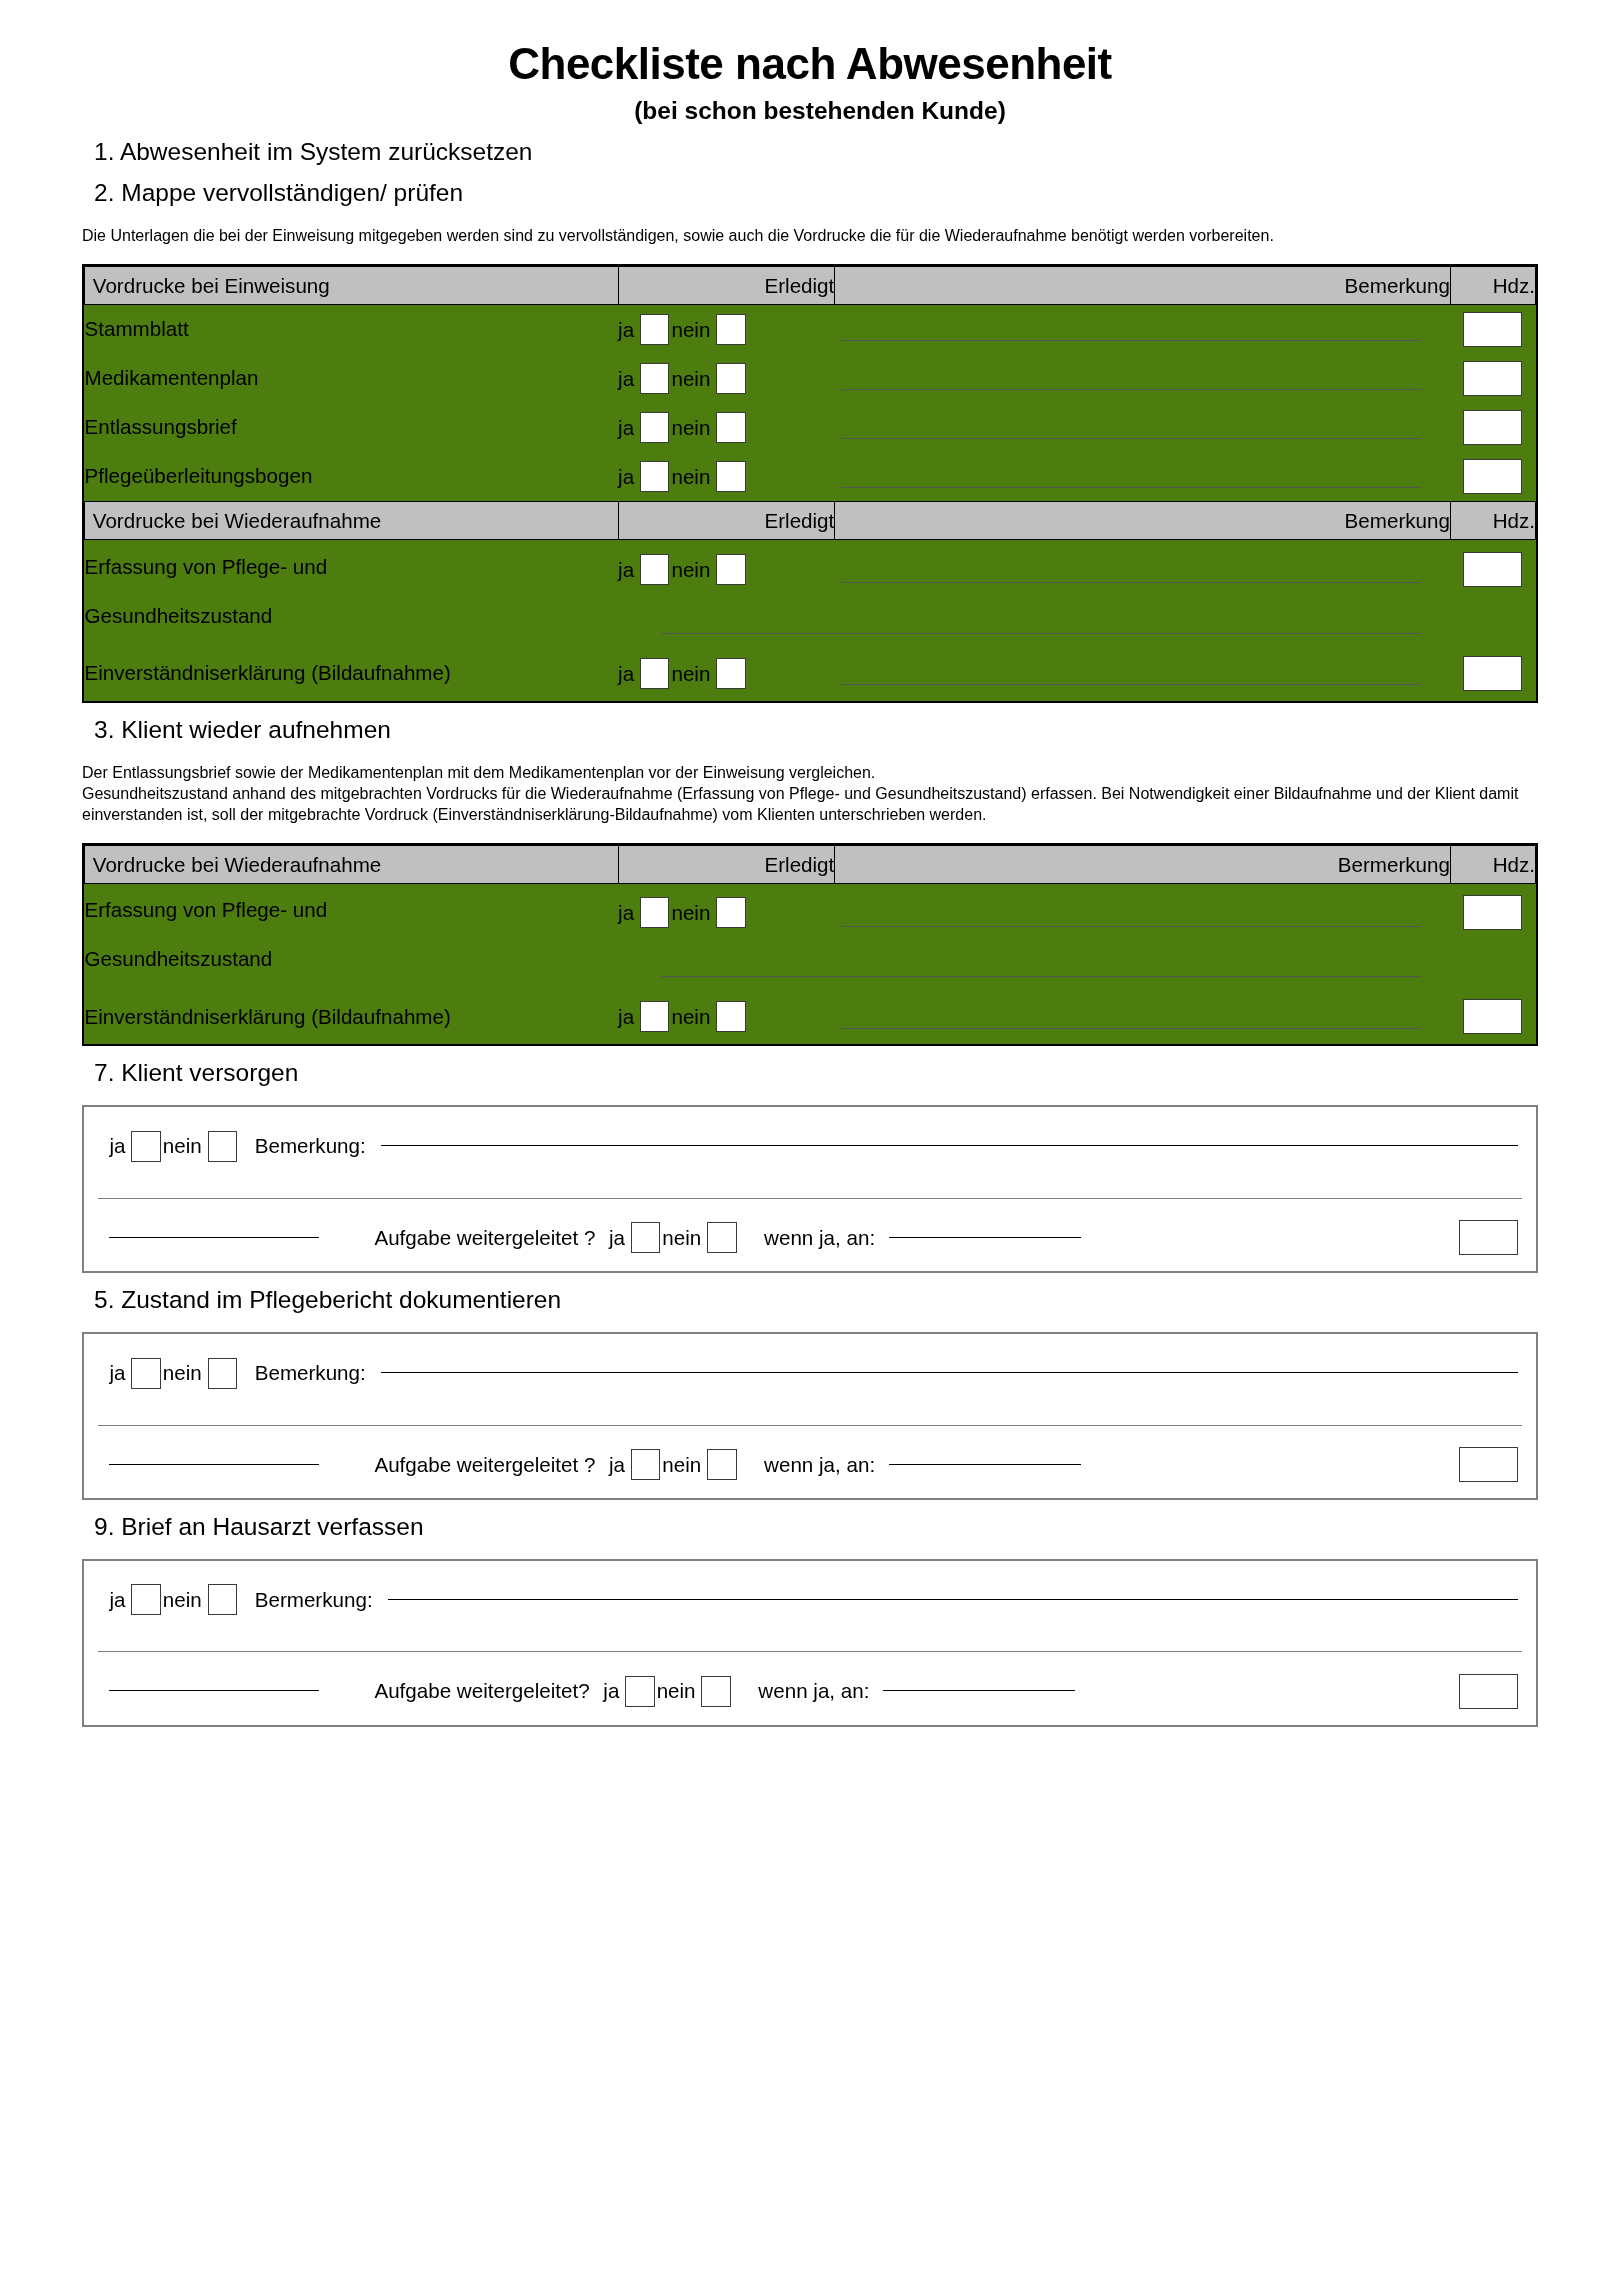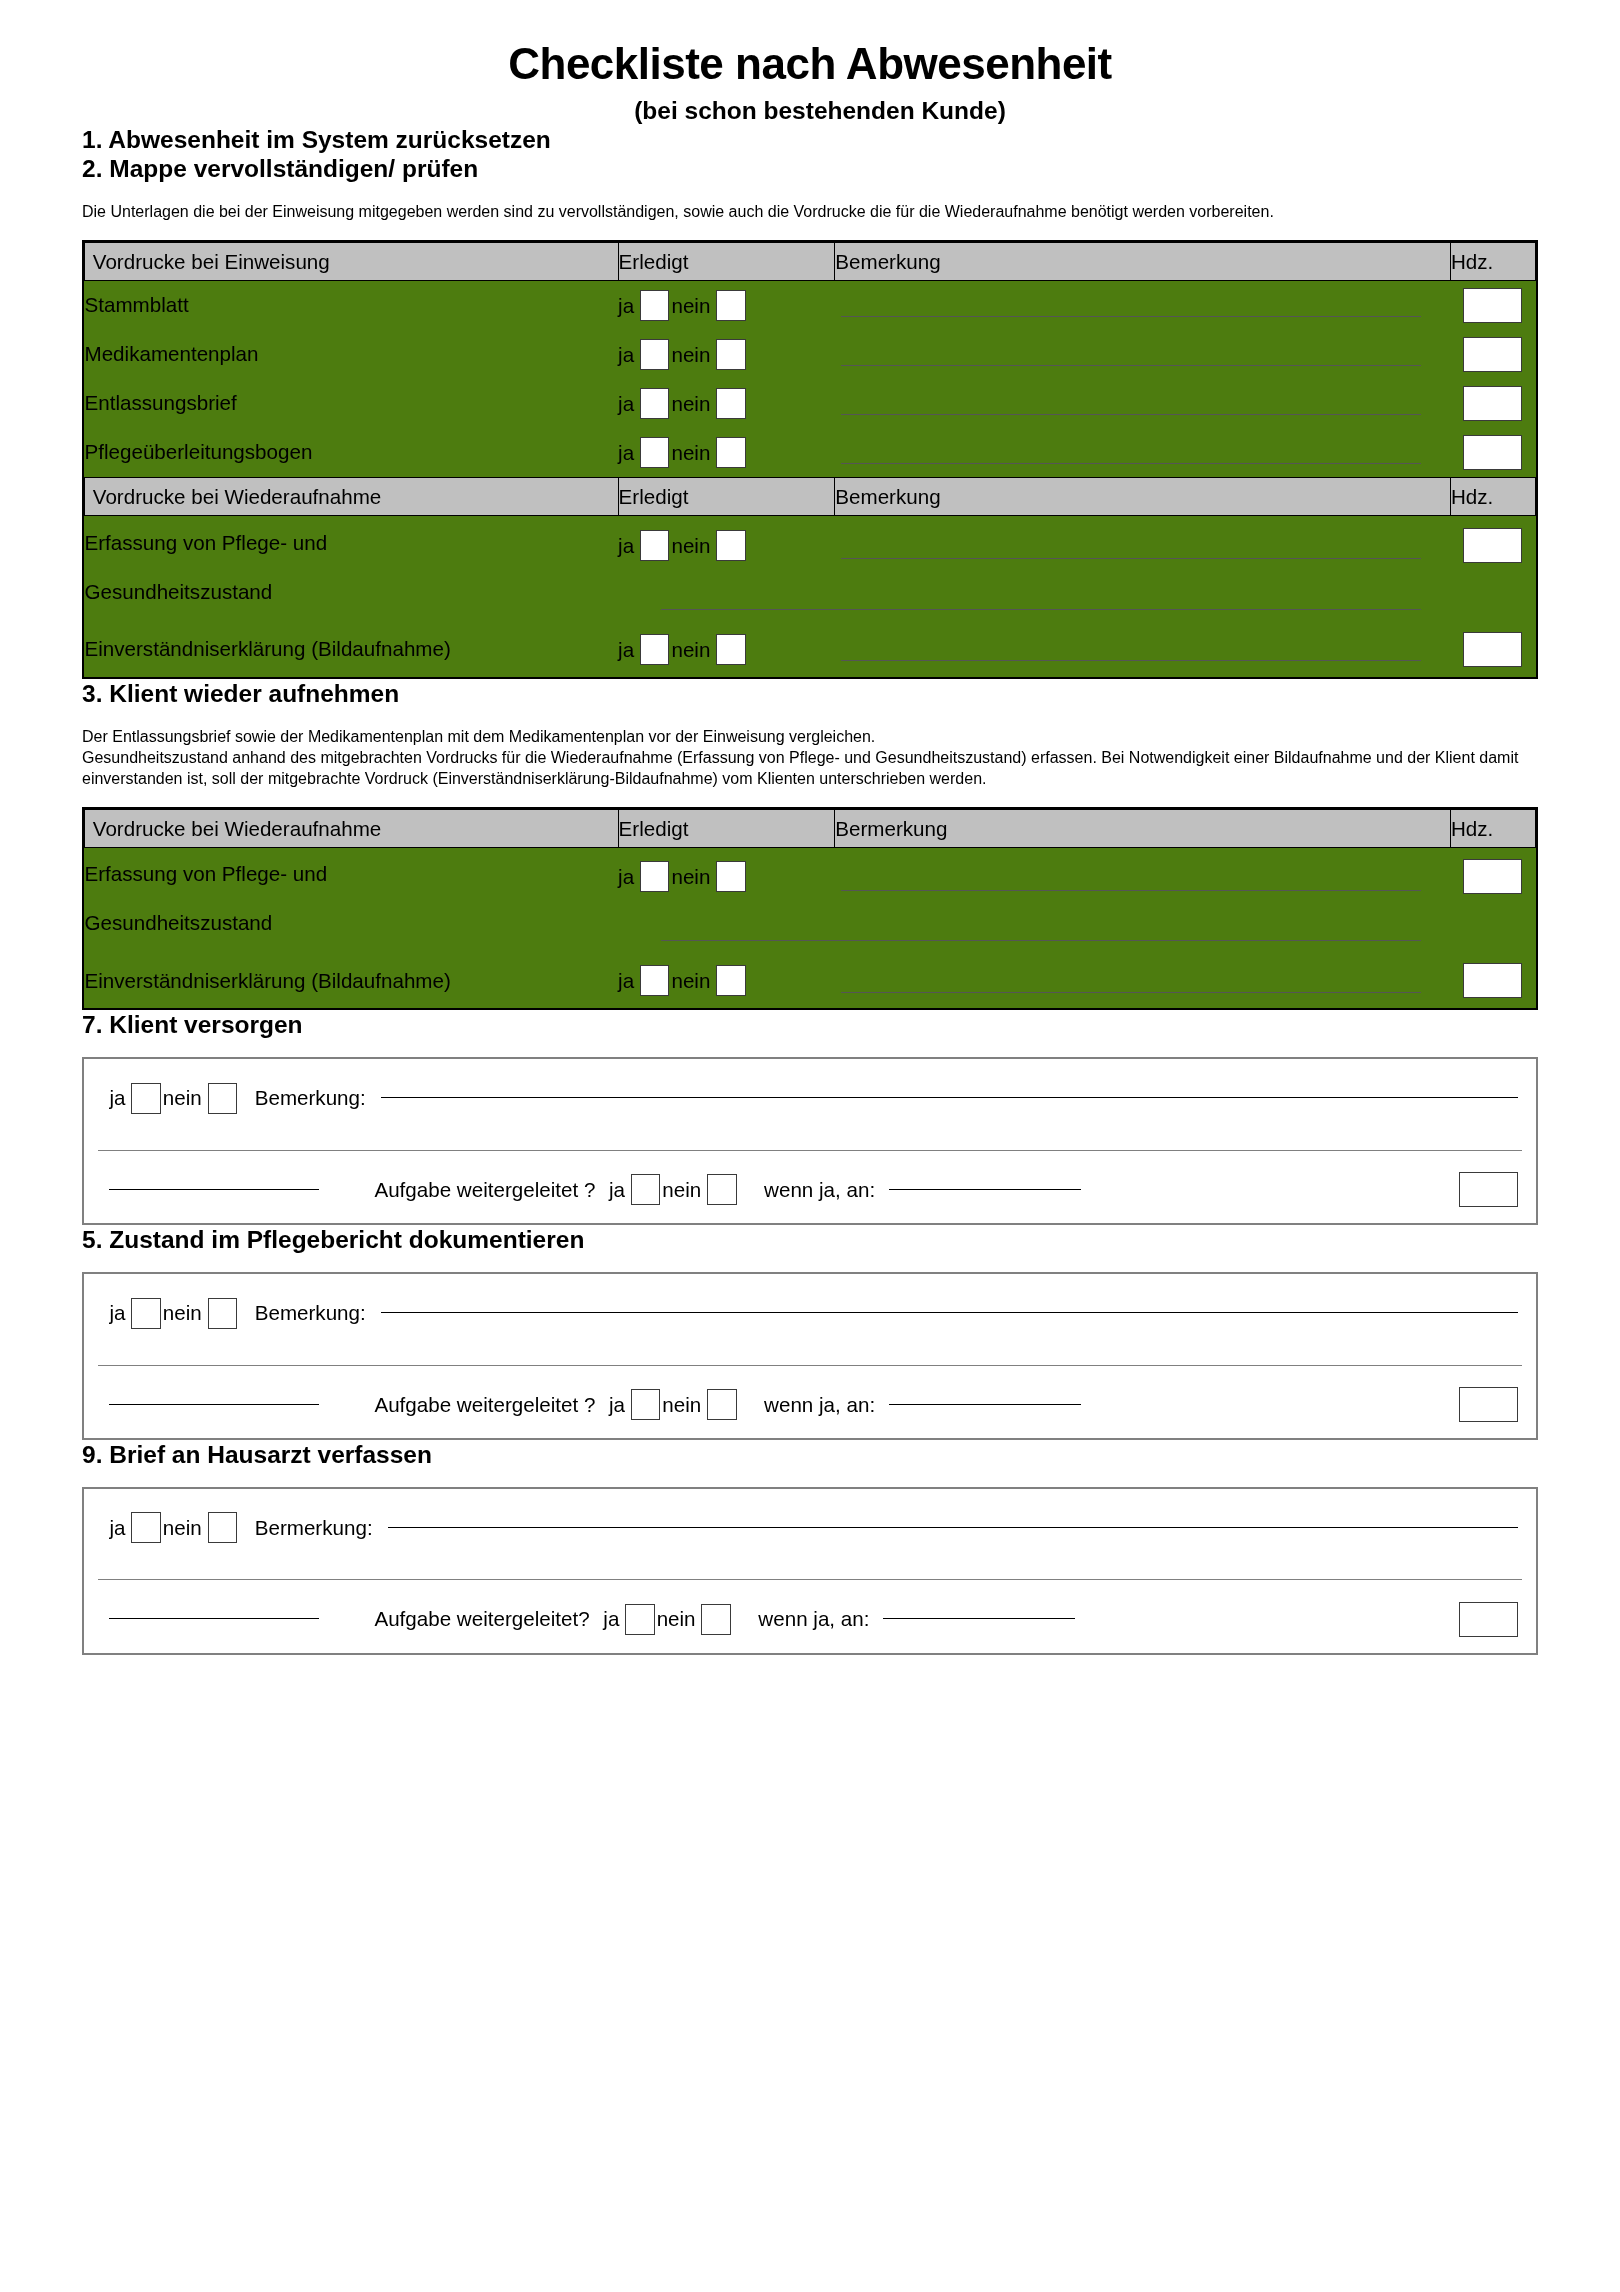--- a/index.html
+++ b/index.html
@@ -38,22 +38,22 @@
     padding-left: 20px;
   }
 
   
   .content {
     padding: 0 82px;
   }
 
   h2.section {
     font-size: 24.5px;
-    font-weight: bold;
-    margin: 0;
+    font-weight: normal;
+    margin: 12px;
     line-height: 1.2;
   }
   .sec1 { margin-top: 93px; }
   .sec2 { margin-top: 47px; }
   .sec3 { margin-top: 43px; }
   .sec4 { margin-top: 39px; }
   .sec5 { margin-top: 41px; }
   .sec6 { margin-top: 41px; }
 
   p.body {
@@ -74,21 +74,21 @@
     border-collapse: collapse;
     table-layout: fixed;
   }
   .tbl td, .tbl th {
     padding: 0;
     vertical-align: middle;
   }
   .hdr td {
     background: #c0c0c0;
     border: 1px solid #000;
-    text-align: left;
+    text-align: right;
     font-size: 20.6px;
     height: 37px;
     line-height: 37px;
   }
   .hdr td.left {
     text-align: left;
     padding-left: 7.8px;
   }
   .c-label { width: 527px; }
   .c-erl   { width: 214px; }

